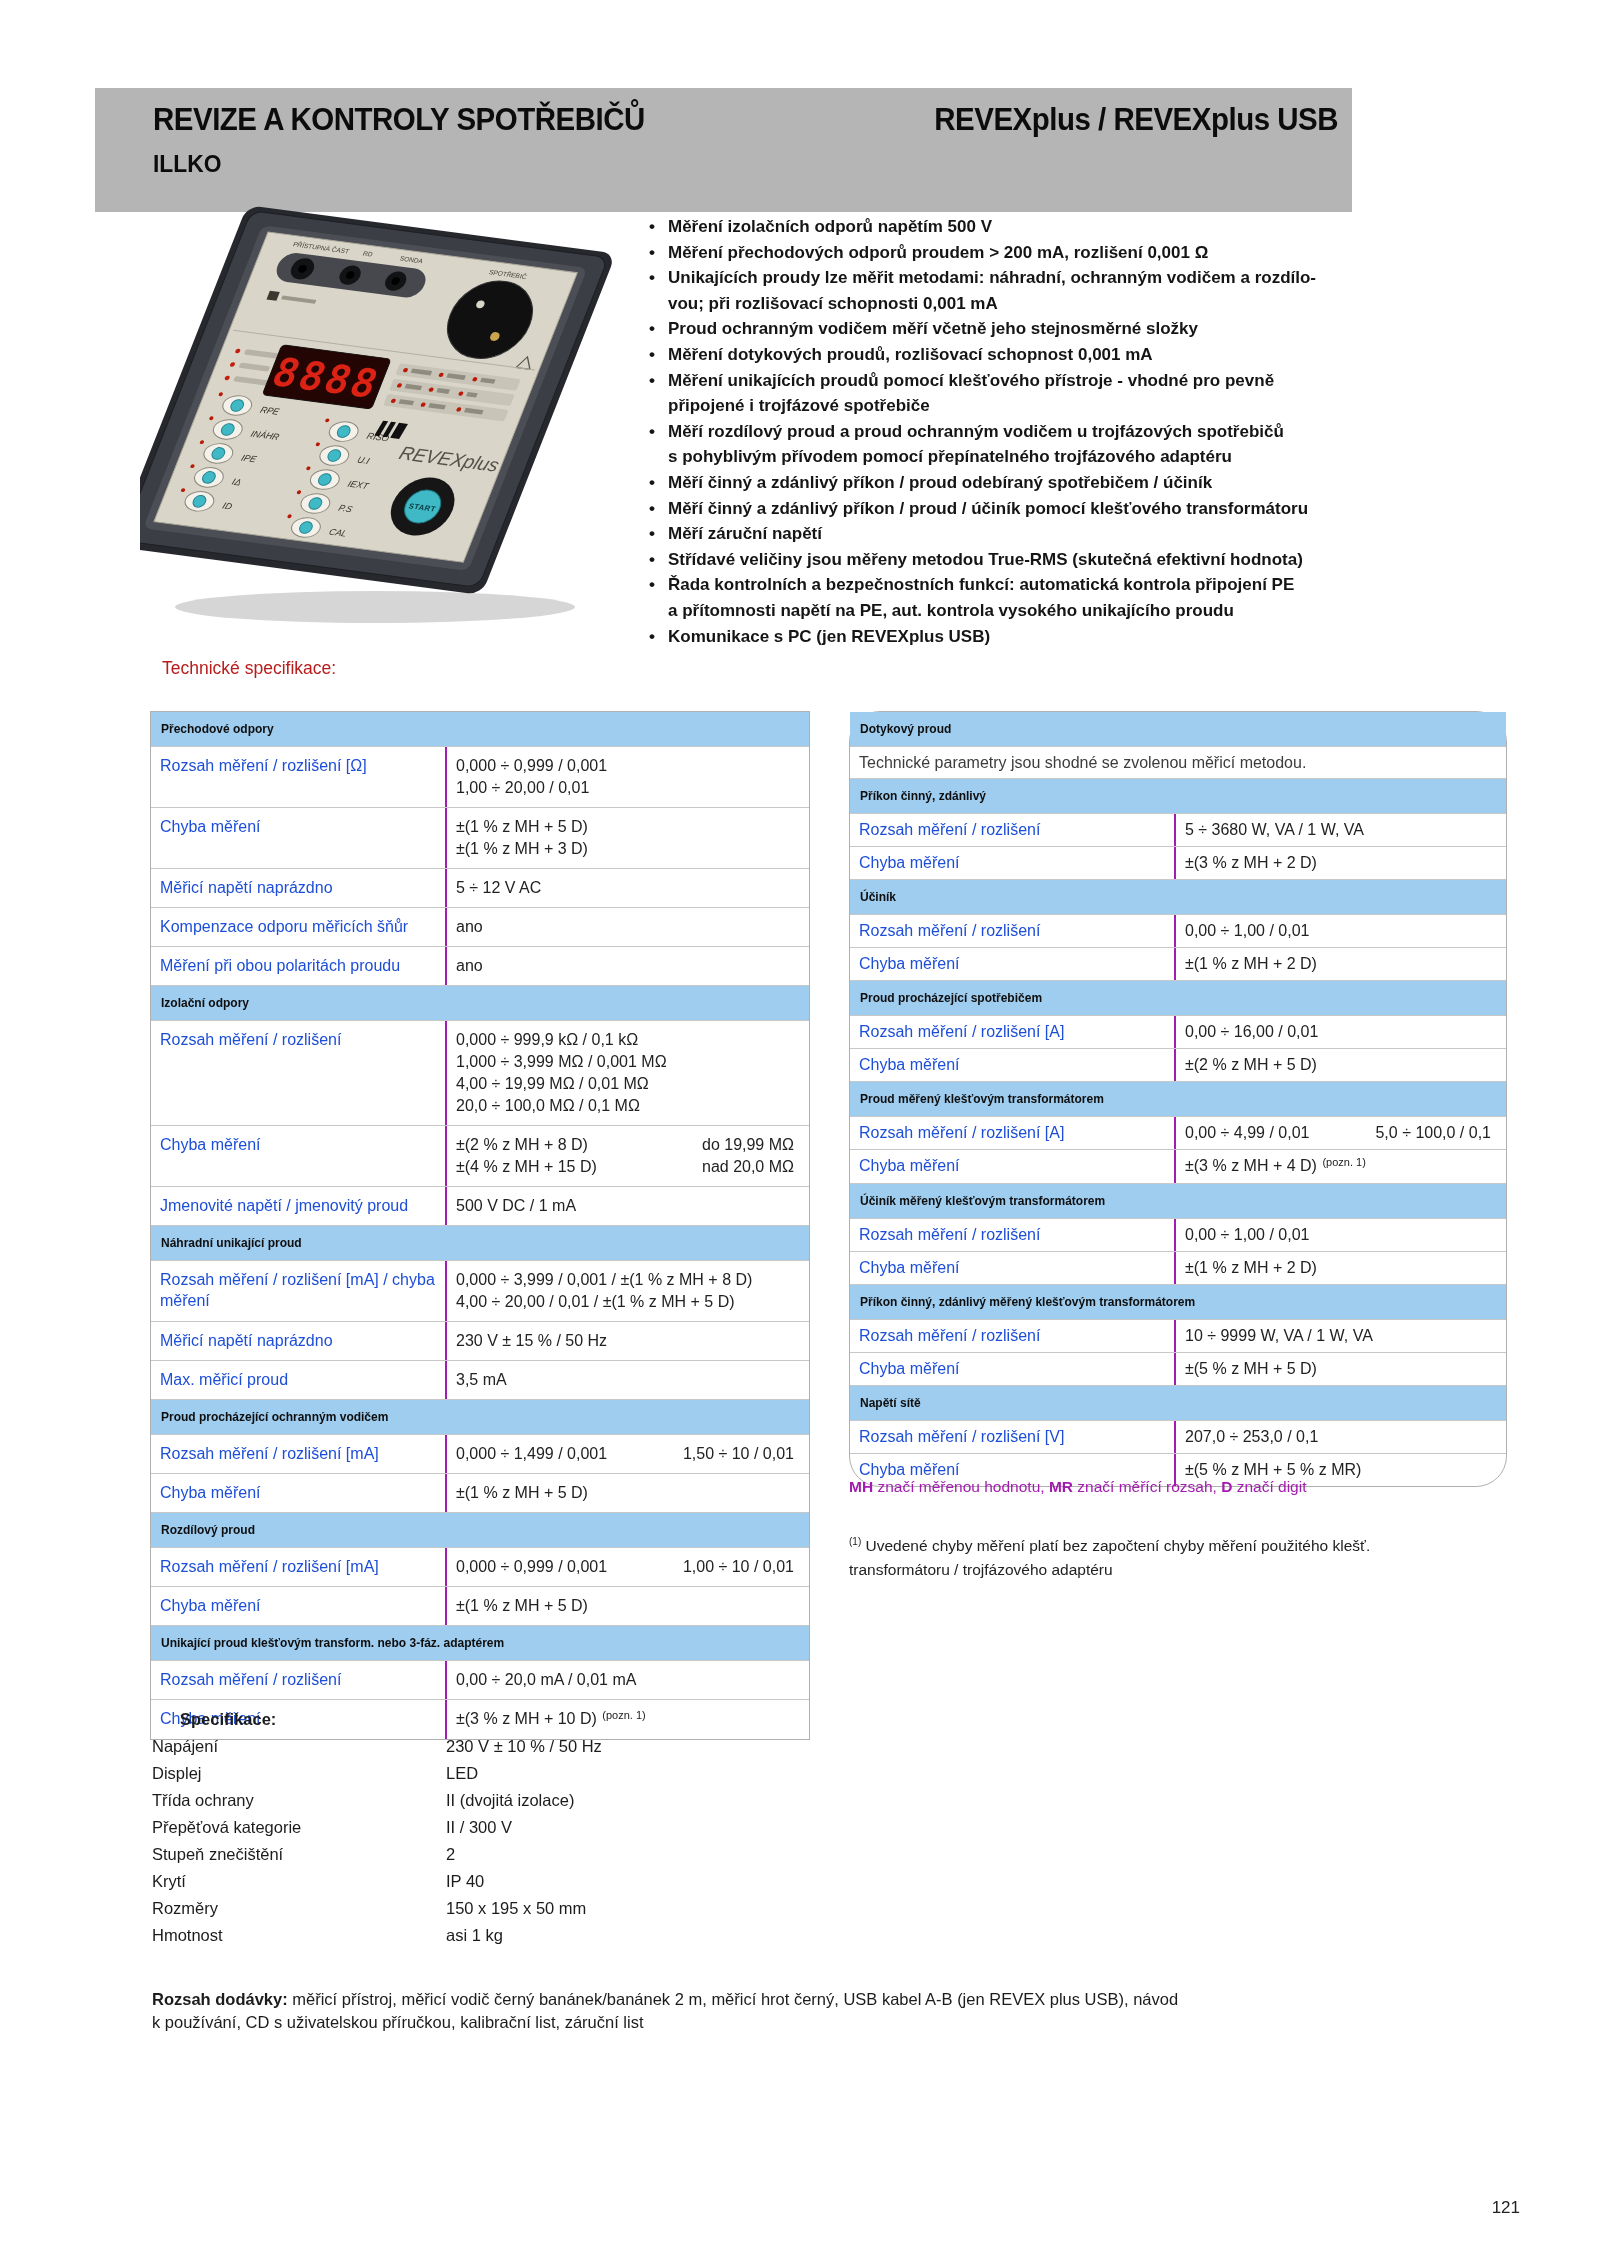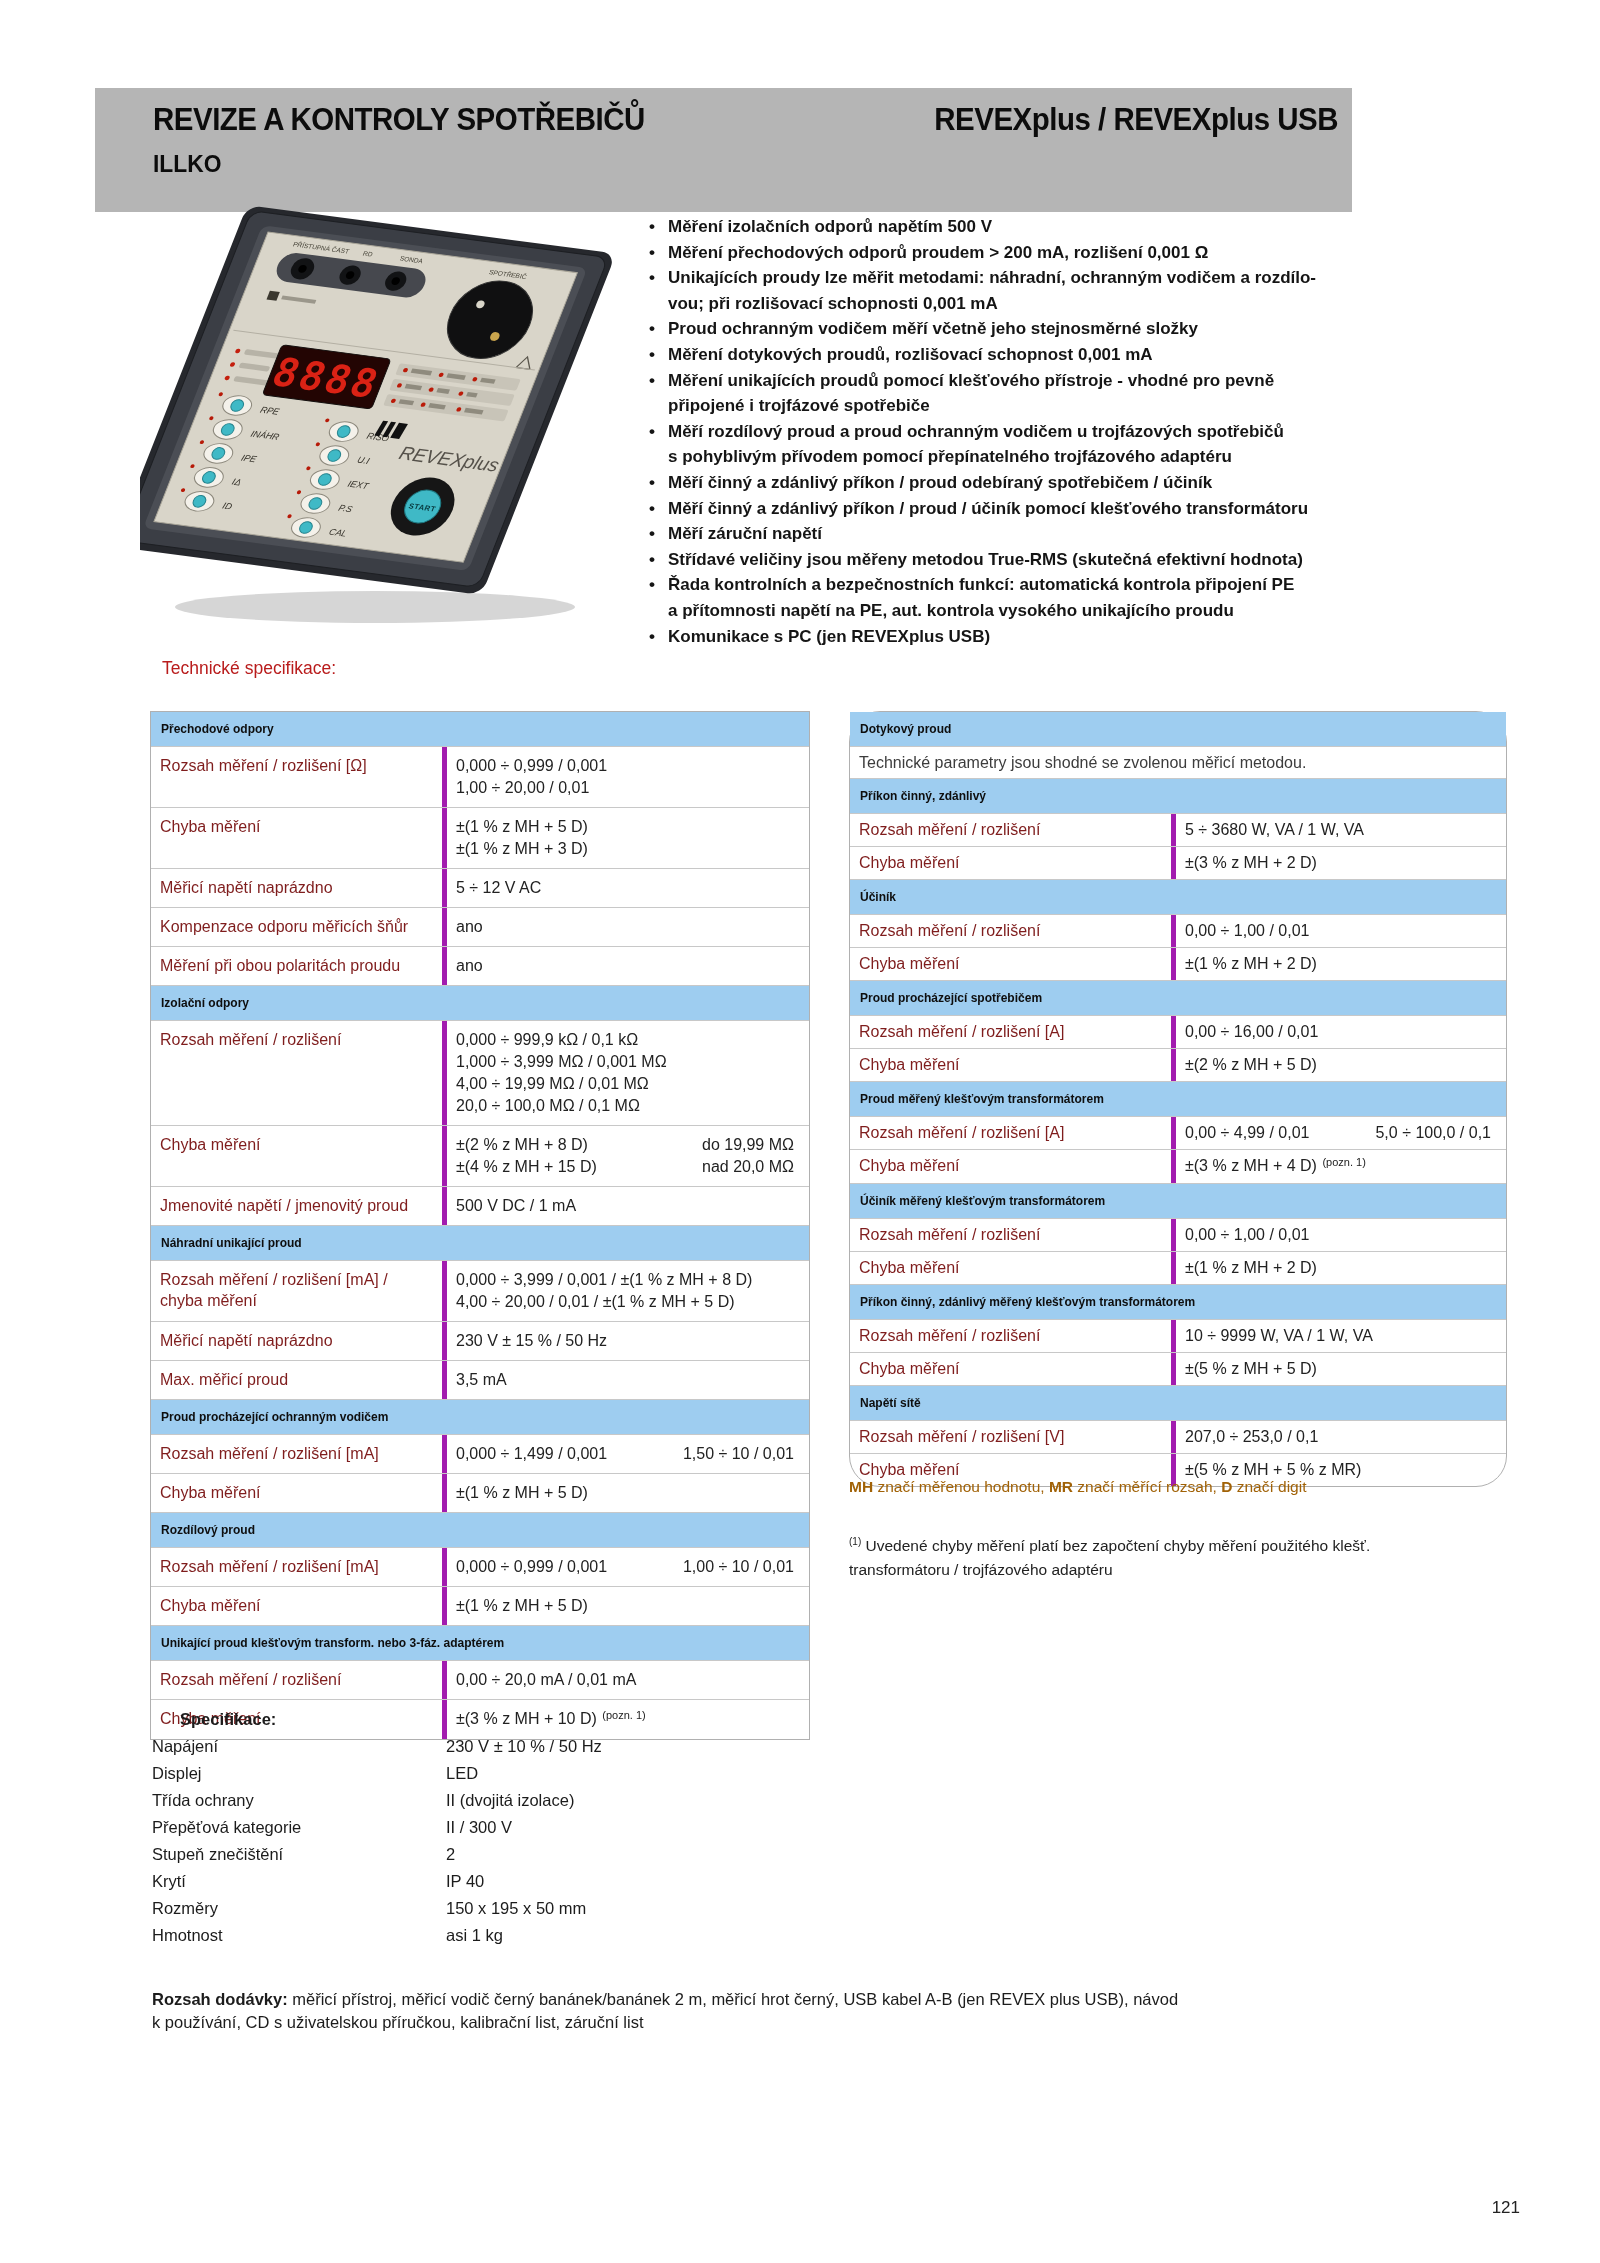--- a/index.html
+++ b/index.html
@@ -21,33 +21,33 @@
   .tech-label{position:absolute;left:162px;top:658px;font-size:17.5px;color:#b91c1c;}
 
   
   .spec-table{position:absolute;top:711px;background:#fff;border:1px solid #b0b0b0;font-size:16px;color:#222;box-sizing:border-box;}
   #table-left{left:150px;width:660px;}
   #table-right{left:849px;width:658px;border-radius:31px;}
   .trow{display:flex;border-top:1px solid #c8c8c8;box-sizing:border-box;}
   .spec-table .trow:first-child{border-top:none;}
   .trow.head{display:block;background:#9ecdf0;font-weight:bold;font-size:12px;color:#0e0e0e;padding:6px 10px;line-height:22px;}
   .cell{box-sizing:border-box;}
-  .cell.lbl{border-right:5px solid #a21caf;color:#7f1d1d;line-height:21px;}
+  .cell.lbl{border-right:2px solid #a21caf;color:#1d4ed8;line-height:21px;}
   #table-left .cell{padding:8px 9px;}
   #table-left .cell.lbl{width:296px;}
   #table-right .cell{padding:5px 9px;}
   #table-right .cell.lbl{width:326px;}
   .cell.val{flex:1;}
   .cell.full{flex:1;color:#3c3c3c;line-height:21px;}
   .vline{line-height:22px;}
   .vline.pair{display:flex;justify-content:space-between;padding-right:6px;}
   .note{font-size:11px;position:relative;top:-5px;white-space:nowrap;}
 
   
-  .fn-mh{position:absolute;left:849px;top:1478px;font-size:15.5px;color:#a16207;}
+  .fn-mh{position:absolute;left:849px;top:1478px;font-size:15.5px;color:#a21caf;}
   .fn-pozn{position:absolute;left:849px;top:1530px;font-size:15.5px;line-height:24px;color:#222;}
   .fn-pozn sup{font-size:10px;}
 
   
   .specs{position:absolute;left:152px;top:1706px;font-size:16.5px;line-height:27px;color:#1c1c1c;}
   .specs-heading{font-weight:bold;margin-left:28px;}
   .spec-line{display:flex;}
   .spec-lbl{width:294px;}
 
   .delivery{position:absolute;left:152px;top:1988px;width:1360px;font-size:16.5px;line-height:23px;color:#1c1c1c;}

